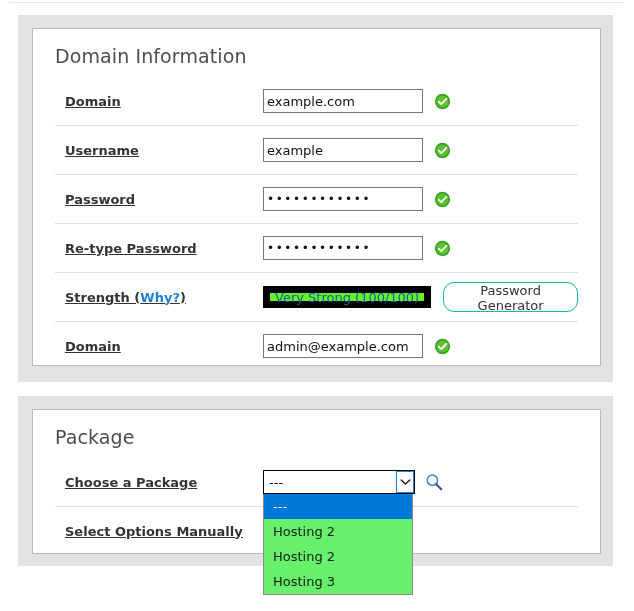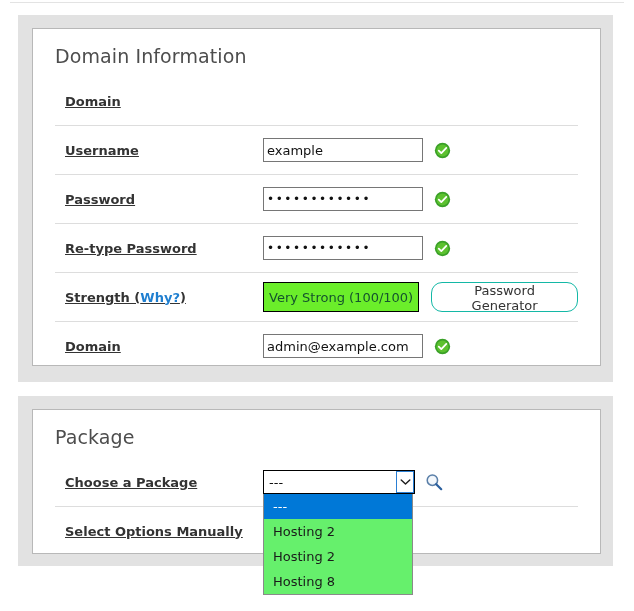--- a/index.html
+++ b/index.html
@@ -123,25 +123,25 @@
     margin-left: 11px;
     flex: 0 0 17px;
     display: block;
   }
 
   
   .strength-badge {
     display: inline-flex;
     align-items: center;
     justify-content: flex-start;
-    height: 30px;
+    height: 22px;
     box-sizing: border-box;
     background: #6bee2a;
-    border: 1px solid #000000;
-    color: #14532d;
+    border: 7px solid #000000;
+    color: #0369a1;
     font-size: 13px;
     padding: 0 5px;
     white-space: nowrap;
   }
   .gen-btn {
     margin-left: 12px;
     height: 30px;
     box-sizing: border-box;
     background: #ffffff;
     border: 1px solid #14b8a6;
@@ -229,20 +229,28 @@
 
 <div class="band" id="band-domain">
   <div class="panel">
 
     <div class="panel-title">Domain Information</div>
 
     <div class="rows">
 
       <div class="row">
         <div class="row-label">Domain</div>
+        <div class="row-field">
+          <input class="txt" type="text" value="example.com" style="">
+          <svg class="check" viewBox="0 0 20 20">
+            <circle cx="10" cy="10" r="9" fill="#3aa028"></circle>
+            <circle cx="10" cy="10" r="7" fill="#5cc12f"></circle>
+            <path d="M5.6 10.2 L8.6 13.1 L14.5 6.9" stroke="#ffffff" stroke-width="2.1" fill="none" stroke-linecap="round" stroke-linejoin="round"></path>
+          </svg>
+        </div>
       </div>
 
       <div class="row">
         <div class="row-label">Username</div>
         <div class="row-field">
           <input class="txt" type="text" value="example" style="">
           <svg class="check" viewBox="0 0 20 20">
             <circle cx="10" cy="10" r="9" fill="#3aa028"></circle>
             <circle cx="10" cy="10" r="7" fill="#5cc12f"></circle>
             <path d="M5.6 10.2 L8.6 13.1 L14.5 6.9" stroke="#ffffff" stroke-width="2.1" fill="none" stroke-linecap="round" stroke-linejoin="round"></path>
@@ -315,21 +323,21 @@
                 <svg width="11" height="8" viewBox="0 0 11 8">
                   <path d="M1.2 2 L5.5 6 L9.8 2" stroke="#1d1d1d" stroke-width="1.4" fill="none" stroke-linecap="round" stroke-linejoin="round"></path>
                 </svg>
               </span>
             </div>
 
             <div class="dropdown">
               <div class="dd-item sel">---</div>
               <div class="dd-item">Hosting 2</div>
               <div class="dd-item">Hosting 2</div>
-              <div class="dd-item">Hosting 8</div>
+              <div class="dd-item">Hosting 3</div>
             </div>
           </div>
 
           <svg class="magnifier" viewBox="0 0 18 18">
             <circle cx="7.4" cy="7.2" r="5.2" fill="#e8eff7" stroke="#5a7fa8" stroke-width="1.5"></circle>
             <circle cx="7.4" cy="7.2" r="3.6" fill="#f4f8fc" stroke="none"></circle>
             <path d="M11.2 11.2 L16.2 16.2" stroke="#2a5f9e" stroke-width="2.2" stroke-linecap="round"></path>
           </svg>
         </div>
       </div>

